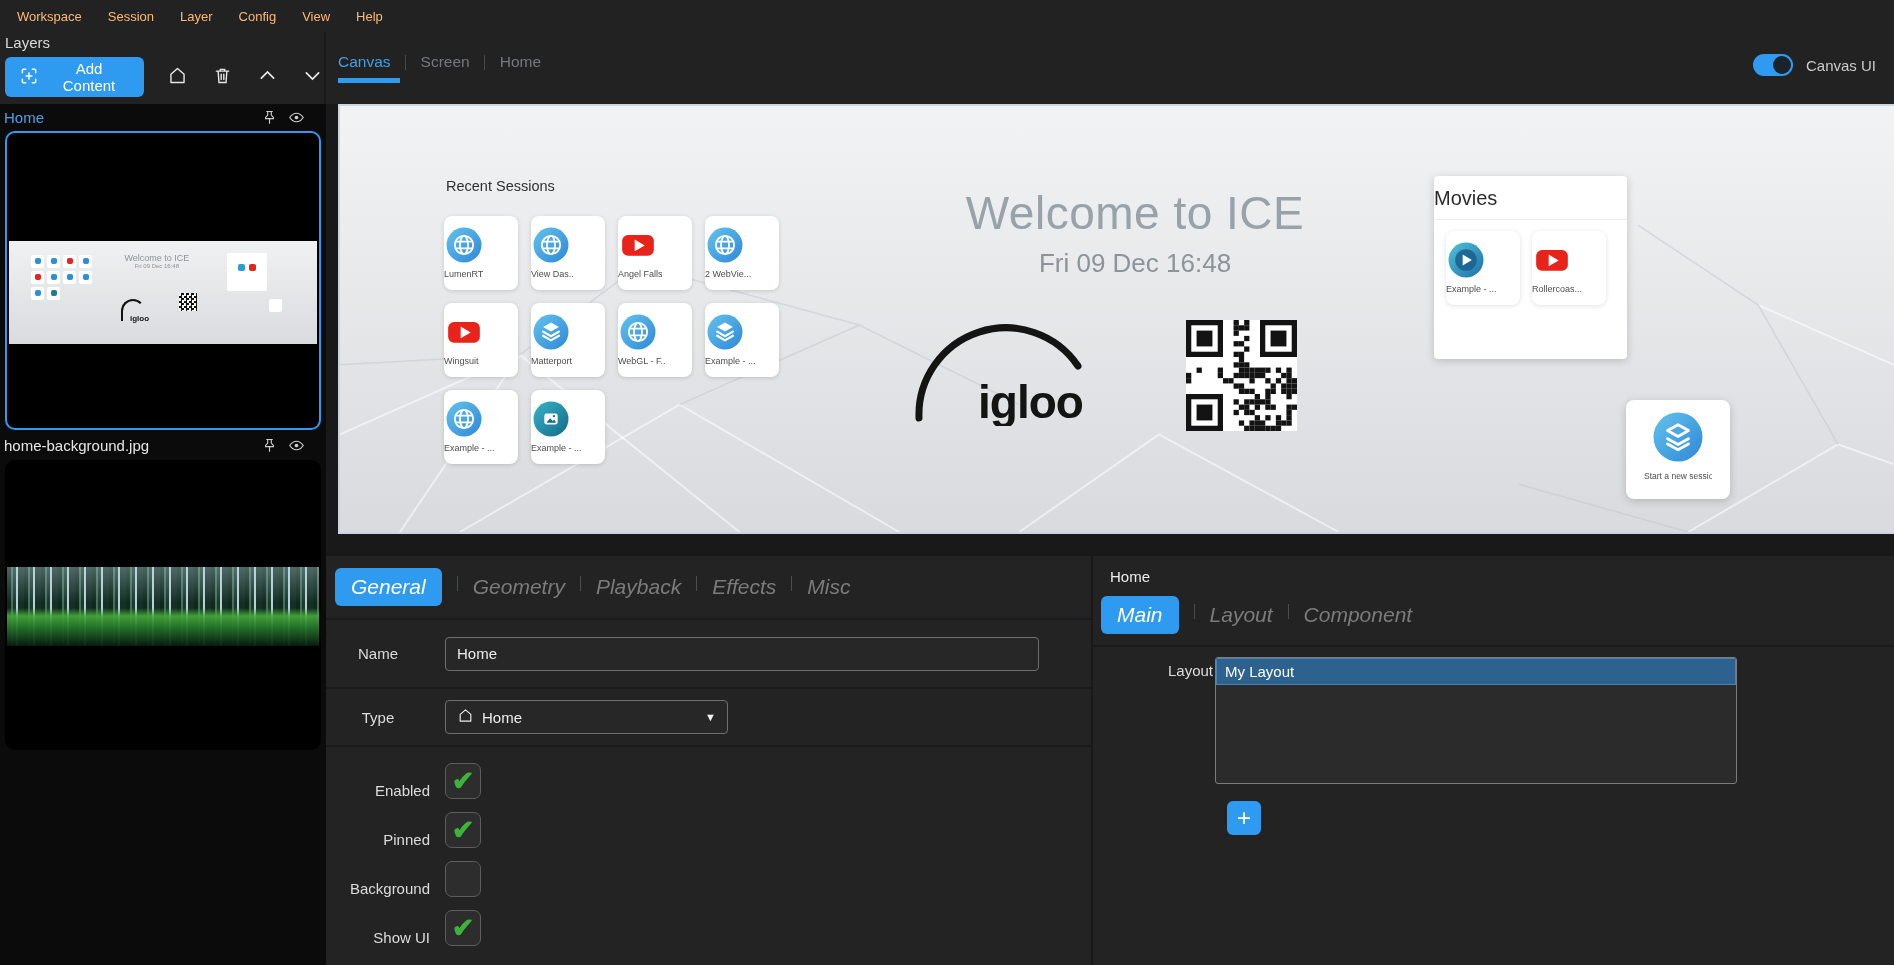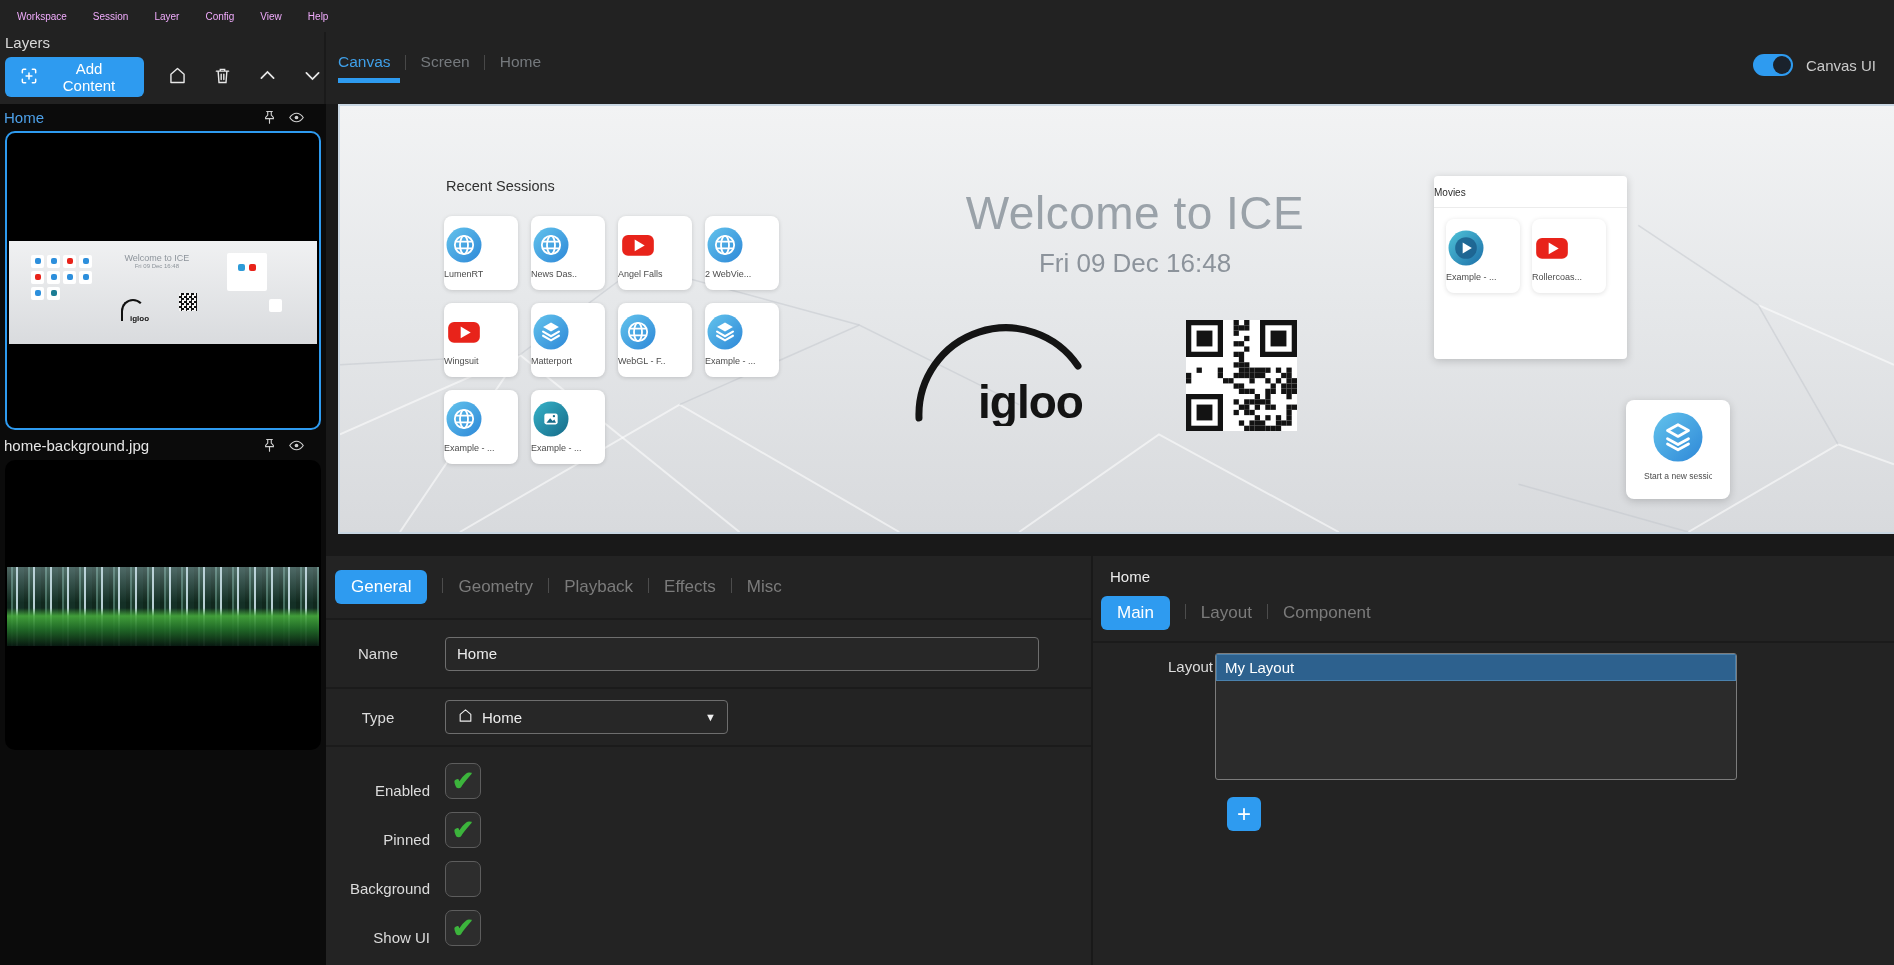--- a/index.html
+++ b/index.html
@@ -2,21 +2,21 @@
 <html><head>
 <meta charset="utf-8">
 <style>
   * { margin:0; padding:0; box-sizing:border-box; }
   html,body { width:1894px; height:965px; overflow:hidden; background:#191919;
     font-family:"Liberation Sans", sans-serif; }
 
   
   .menubar { position:absolute; left:0; top:0; width:1894px; height:32px; background:#222;
     display:flex; align-items:center; padding-left:4px; z-index:5;}
-  .menu-item { color:#f0abfc; font-size:10px; padding:0 13px; cursor:default; }
+  .menu-item { color:#fdba74; font-size:13px; padding:0 13px; cursor:default; }
 
   
   .sidebar { position:absolute; left:0; top:32px; width:326px; height:933px; background:#0b0b0b; }
   .sidebar-head { height:72px; background:#222; border-right:2px solid #1a1a1a; padding:2px 0 0 5px; }
   .sidebar-title { font-size:15px; color:#d9d9d9; }
   .sidebar-toolbar { margin-top:6px; display:flex; align-items:center; }
   .add-content { display:flex; align-items:center; gap:9px; height:40px; padding:0 14px;
     background:#2e9bf0; border:none; border-radius:6px; color:#fff; font-size:15px;
     font-family:"Liberation Sans",sans-serif; }
   .tools { display:flex; align-items:center; }
@@ -83,32 +83,32 @@
     display:flex; flex-direction:column; align-items:flex-start; padding-top:9px; }
   .tile-icon svg { width:40px; height:40px; display:block; }
   .tile-label { margin-top:4px; font-size:9px; color:#4c4c4c; white-space:nowrap; overflow:hidden; max-width:68px; }
   .welcome { position:absolute; left:795px; top:80px; transform:translateX(-50%); text-align:center; white-space:nowrap; }
   .welcome h1 { font-size:46px; font-weight:normal; color:#9aa2a9; letter-spacing:.5px; }
   .welcome .wdate { font-size:26px; color:#8c939b; margin-top:8px; }
   .igloo { position:absolute; left:566px; top:210px; }
   .qr { position:absolute; left:846px; top:214px; width:111px; height:111px; }
   .movies { position:absolute; left:1094px; top:70px; width:193px; height:183px; background:#fff;
     border-radius:4px; box-shadow:0 2px 8px rgba(0,0,0,.18); }
-  .movies-title { padding:11px 0 9px; font-size:10px; color:#2b2b2b; border-bottom:1px solid #ececec; }
+  .movies-title { padding:11px 0 9px; font-size:20px; color:#2b2b2b; border-bottom:1px solid #ececec; }
   .movies-tiles { padding:11px 12px; display:flex; gap:12px; }
   .movies-tiles .tile { box-shadow:0 1px 5px rgba(0,0,0,.12); }
   .new-session { position:absolute; left:1286px; top:294px; width:104px; height:99px; background:#fff;
     border-radius:8px; box-shadow:0 2px 8px rgba(0,0,0,.18); display:flex; flex-direction:column; align-items:center; padding-top:9px; }
   .new-session .tile-icon svg { width:56px; height:56px; }
   .new-session .tile-label { font-size:8.5px; margin-top:6px; }
 
   
   .props-panel { position:absolute; left:326px; top:556px; width:765px; height:409px; background:#232323; }
   .ptabs { height:62px; display:flex; align-items:center; padding-left:9px; }
-  .ptab { font-size:17px; color:#7b7b7b; margin-right:31px; position:relative; }
+  .ptab { font-size:21px; color:#7b7b7b; margin-right:31px; position:relative;font-style:italic; }
   .ptab+.ptab::before { content:""; position:absolute; left:-16px; top:1px; height:15px; border-left:1px solid #4c4c4c; }
   .ptab.active { background:#2e9bf0; color:#fff; padding:7px 16px; border-radius:6px; }
   .prow { display:flex; align-items:center; border-top:2px solid #1b1b1b; }
   .prow.rname { height:69px; } .prow.rtype { height:58px; }
   .plabel { width:104px; text-align:center; font-size:15px; color:#dcdcdc; flex:none; }
   .name-input { margin-left:15px; width:594px; height:34px; background:#272727; border:1px solid #6e6e6e;
     border-radius:4px; color:#ececec; font-size:15px; padding:0 11px; font-family:"Liberation Sans",sans-serif; }
   .type-select { margin-left:15px; width:283px; height:34px; background:#272727; border:1px solid #6e6e6e;
     border-radius:4px; display:flex; align-items:center; padding:0 11px; color:#ececec; font-size:15px; }
   .type-select svg { width:17px; height:17px; }
@@ -343,21 +343,21 @@
         <span class="tile-icon">
           <svg viewBox="0 0 48 48">
             <circle cx="24" cy="24" r="21" fill="url(#grad-blue)"></circle>
             <g fill="none" stroke="#fff" stroke-width="2.2">
               <circle cx="24" cy="24" r="11"></circle>
               <ellipse cx="24" cy="24" rx="4.8" ry="11"></ellipse>
               <path d="M13.5 20h21M13.5 28h21"></path>
             </g>
           </svg>
         </span>
-        <span class="tile-label">News Das..</span>
+        <span class="tile-label">View Das..</span>
       </div>
       <div class="tile">
         <span class="tile-icon">
           <svg viewBox="0 0 48 48">
             <rect x="5" y="12" width="38" height="25" rx="7" fill="#e8231a"></rect>
             <path d="M20 17.5 32 24.5 20 31.5z" fill="#fff"></path>
           </svg>
         </span>
         <span class="tile-label">Angel Falls</span>
       </div>

